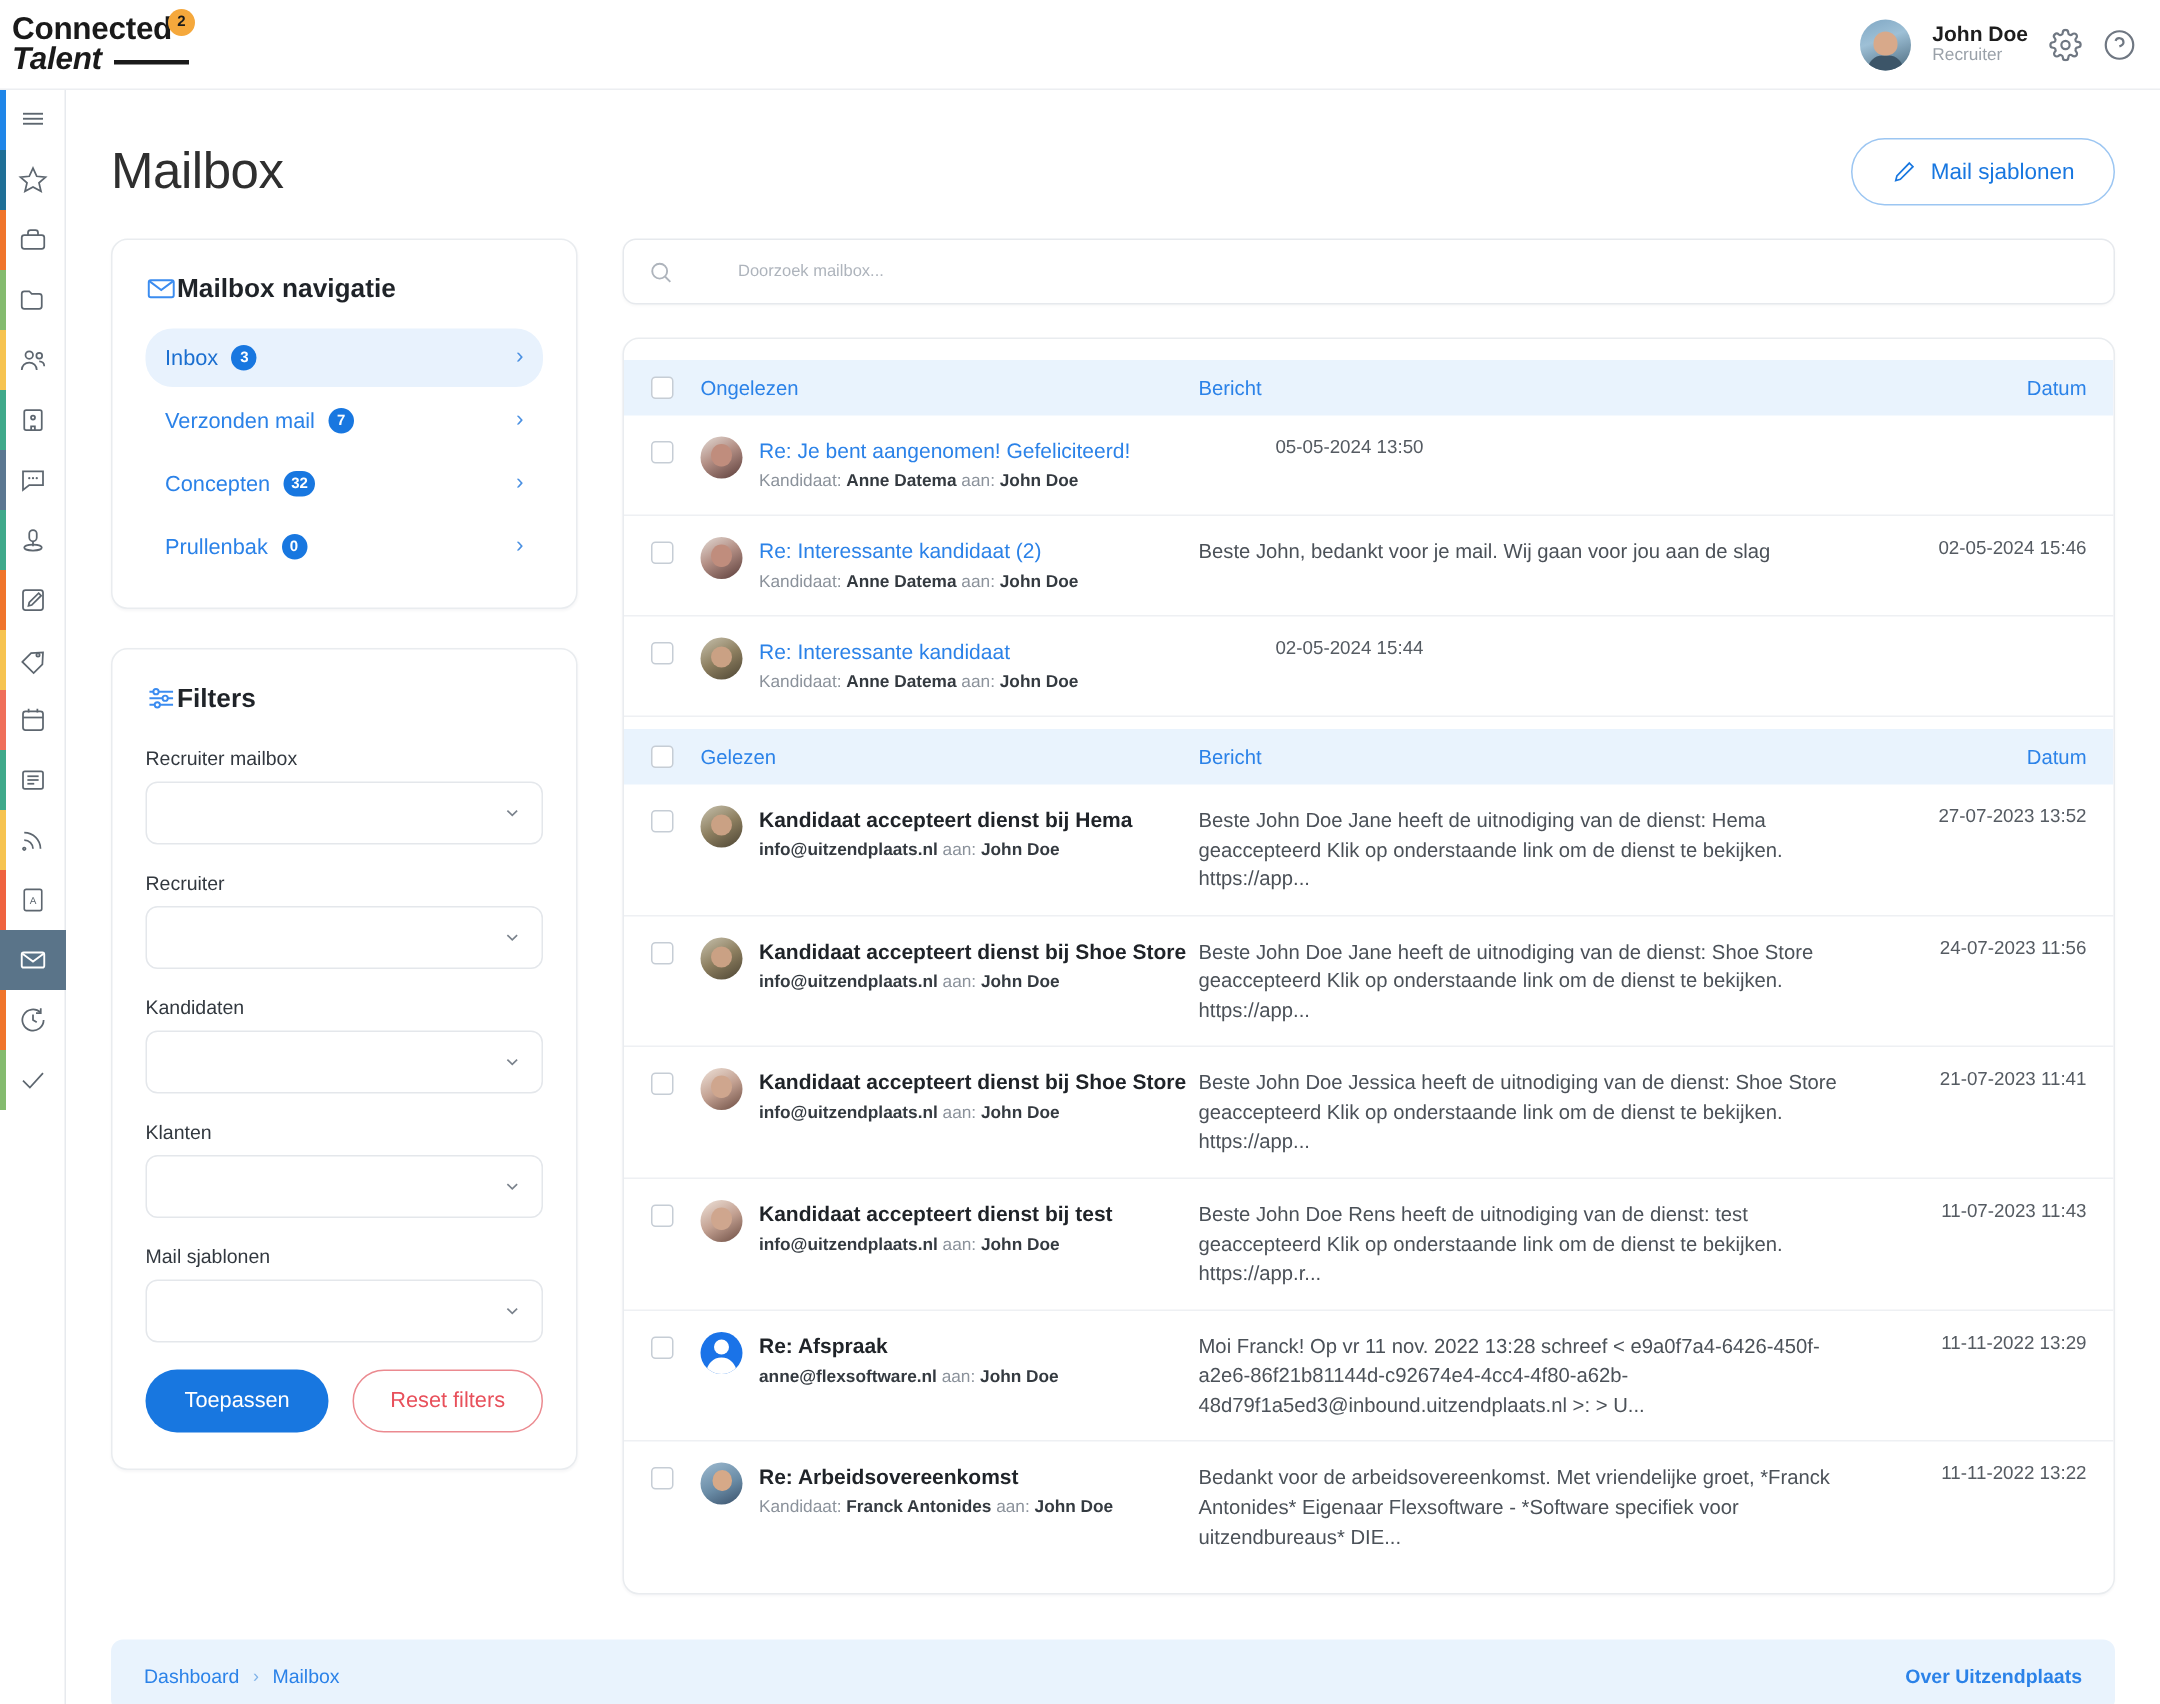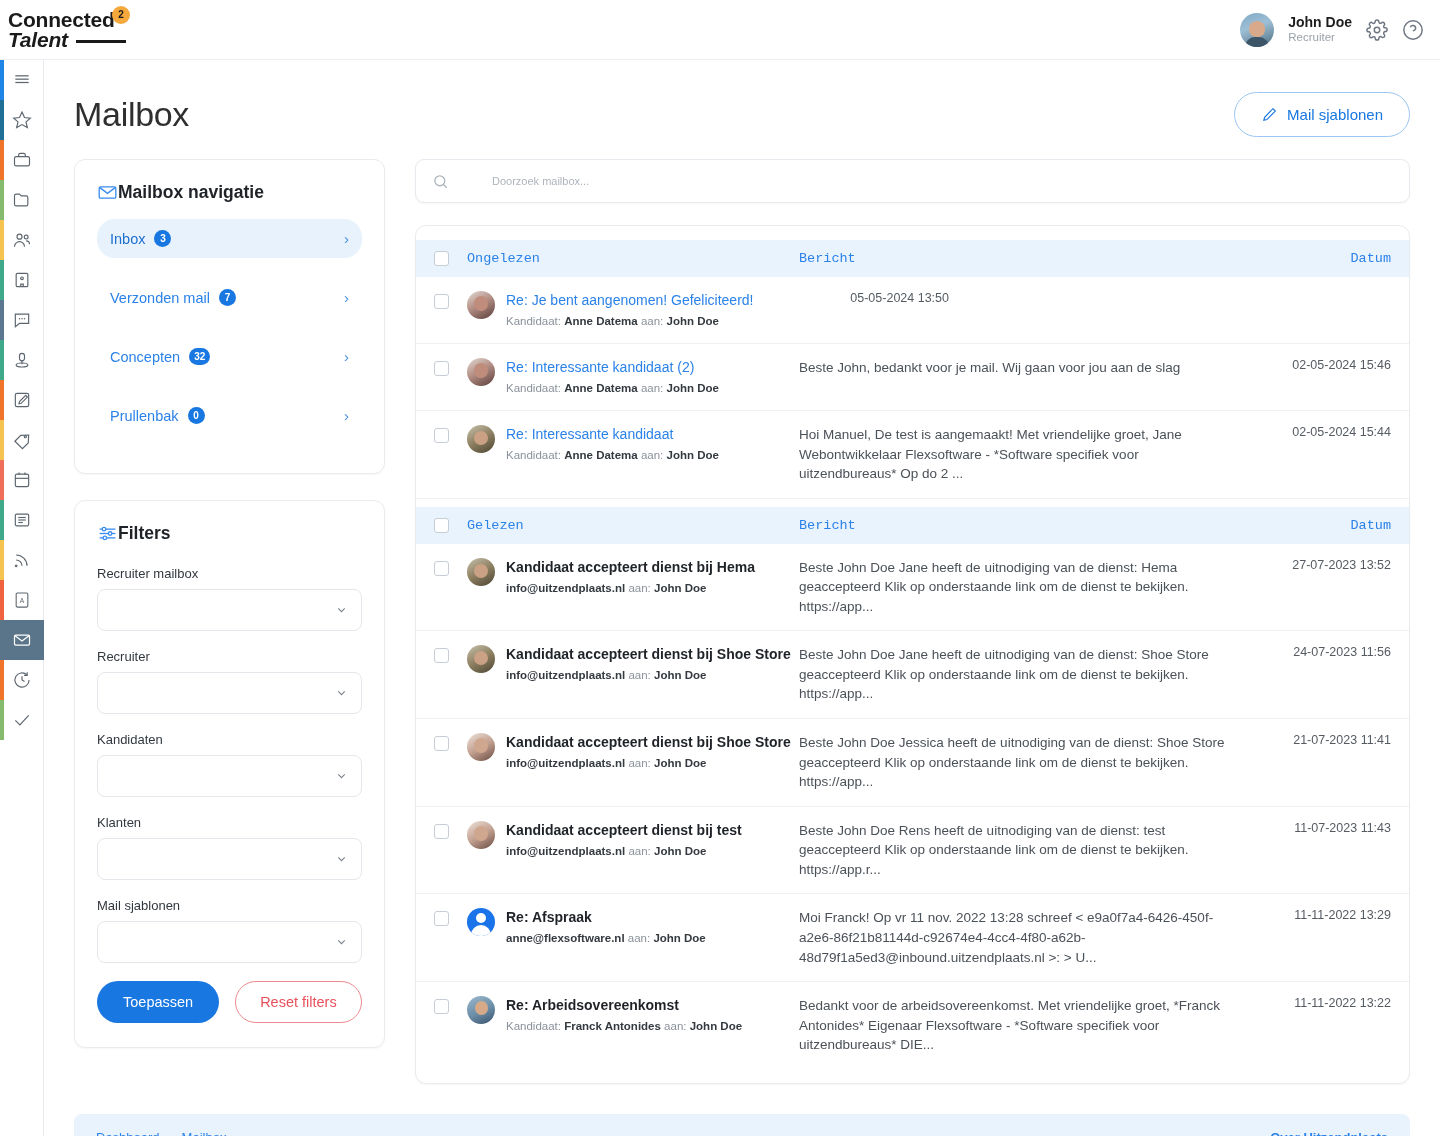--- a/index.html
+++ b/index.html
@@ -97,22 +97,22 @@
     background: #fff; border: 1px solid #e9ecef; border-radius: 11px;
     box-shadow: 0 1px 2px rgba(16,24,40,.04);
   }
 
   
   .nav-card { padding: 22px 22px 18px 22px; }
   .card-title { display: flex; align-items: center; gap: 0; margin-bottom: 16px; }
   .card-title svg { width: 21px; height: 21px; color: #3b8cf0; }
   .card-title span { font-size: 17.5px; font-weight: 700; color: #1f2328; }
   .nav-item {
-    display: flex; align-items: center; justify-content: space-between;
-    padding: 11px 13px; border-radius: 18px; cursor: pointer; margin-bottom: 20px;
+    display: flex; justify-content: space-between;
+    padding: 11px 13px; border-radius: 18px; cursor: pointer; margin-bottom: 3px;
   }
   .nav-item.active { background: #e8f2fd; }
   .nav-left { display: flex; align-items: center; gap: 9px; }
   .nav-label { font-size: 14.5px; color: #2b82e8; }
   .nav-item.active .nav-label { color: #1b6fd0; font-weight: 400; }
   .badge {
     background: #1877e0; color: #fff; font-size: 10px; font-weight: 700;
     min-width: 17px; height: 17px; padding: 0 5px; border-radius: 9px;
     display: inline-flex; align-items: center; justify-content: center;
   }
@@ -150,21 +150,21 @@
   .search-box input {
     border: none; outline: none; width: 100%; height: 100%;
     font-family: inherit; font-size: 11px; color: #6d28d9; background: transparent; margin-left: 32px;
   }
   .search-box input::placeholder { color: #aeb4bc; }
 
   
   .list-card { margin-top: 22px; padding: 14px 0 14px 0; overflow: hidden; }
   .grp-head {
     display: flex; align-items: center; background: #e9f3fd;
-    padding: 11px 18px; font-size: 13.5px; color: #2b82e8; font-family: Liberation Mono, monospace;
+    padding: 11px 18px; font-size: 13.5px; color: #2b82e8;
   }
   .cb {
     width: 15px; height: 15px; border: 1px solid #c6cdd5; border-radius: 3px;
     background: #fff; flex: none; cursor: pointer;
   }
   .c-from { width: 350px; padding-left: 18px; }
   .c-msg  { flex: 1; }
   .c-date { width: 150px; text-align: right; }
 
   .row {
@@ -543,21 +543,20 @@
             <div>
               <div class="subj-unread">Re: Interessante kandidaat</div>
               <div class="meta">
                 <span>Kandidaat:</span>
                 <b>Anne Datema</b>
                 <span>aan:</span>
                 <b>John Doe</b>
               </div>
             </div>
           </div>
-          <div class="row-msg">Hoi Manuel, De test is aangemaakt! Met vriendelijke groet, Jane Webontwikkelaar Flexsoftware - *Software specifiek voor uitzendbureaus* Op do 2 ...</div>
           <div class="row-date">02-05-2024 15:44</div>
         </div>
 
         <div class="grp-head" style="margin-top:8px;">
           <span class="cb"></span>
           <span class="c-from">Gelezen</span>
           <span class="c-msg">Bericht</span>
           <span class="c-date">Datum</span>
         </div>
 

